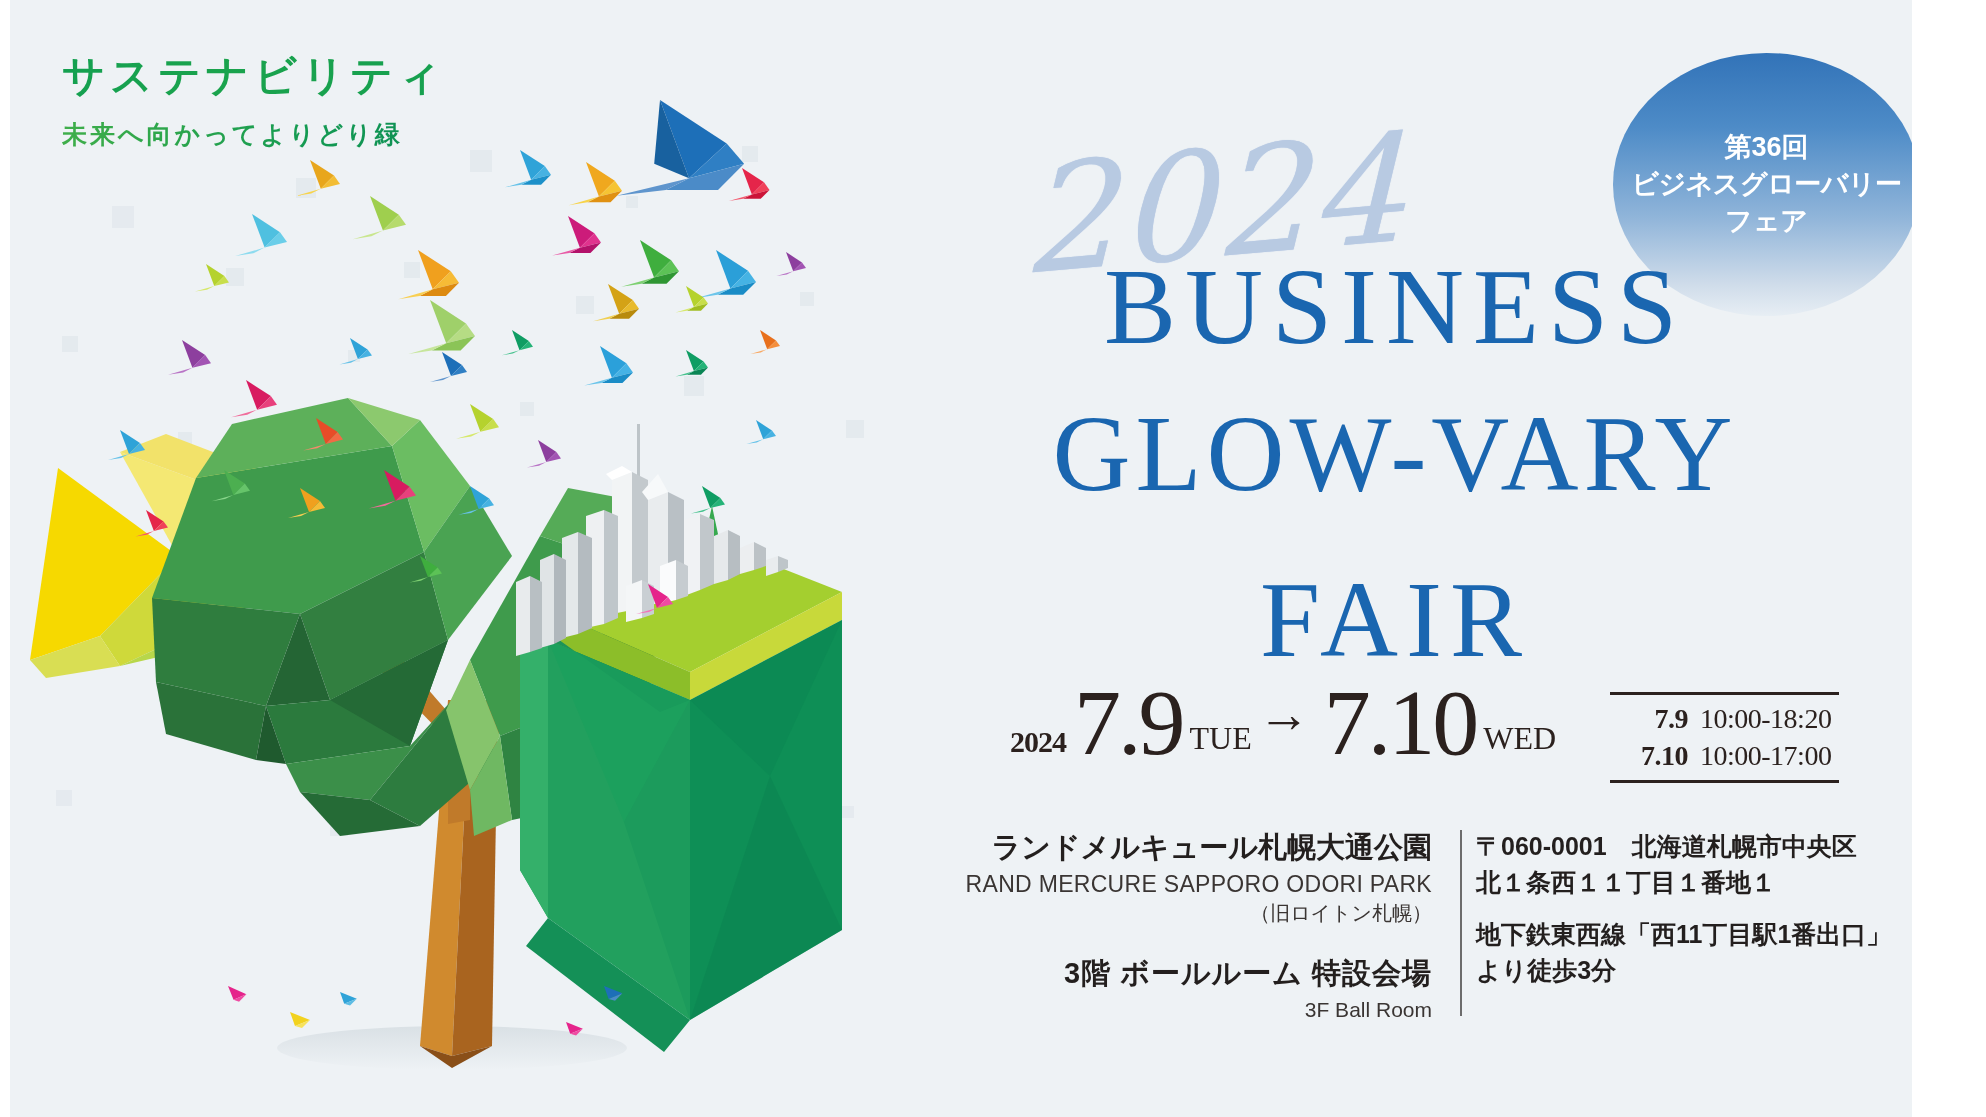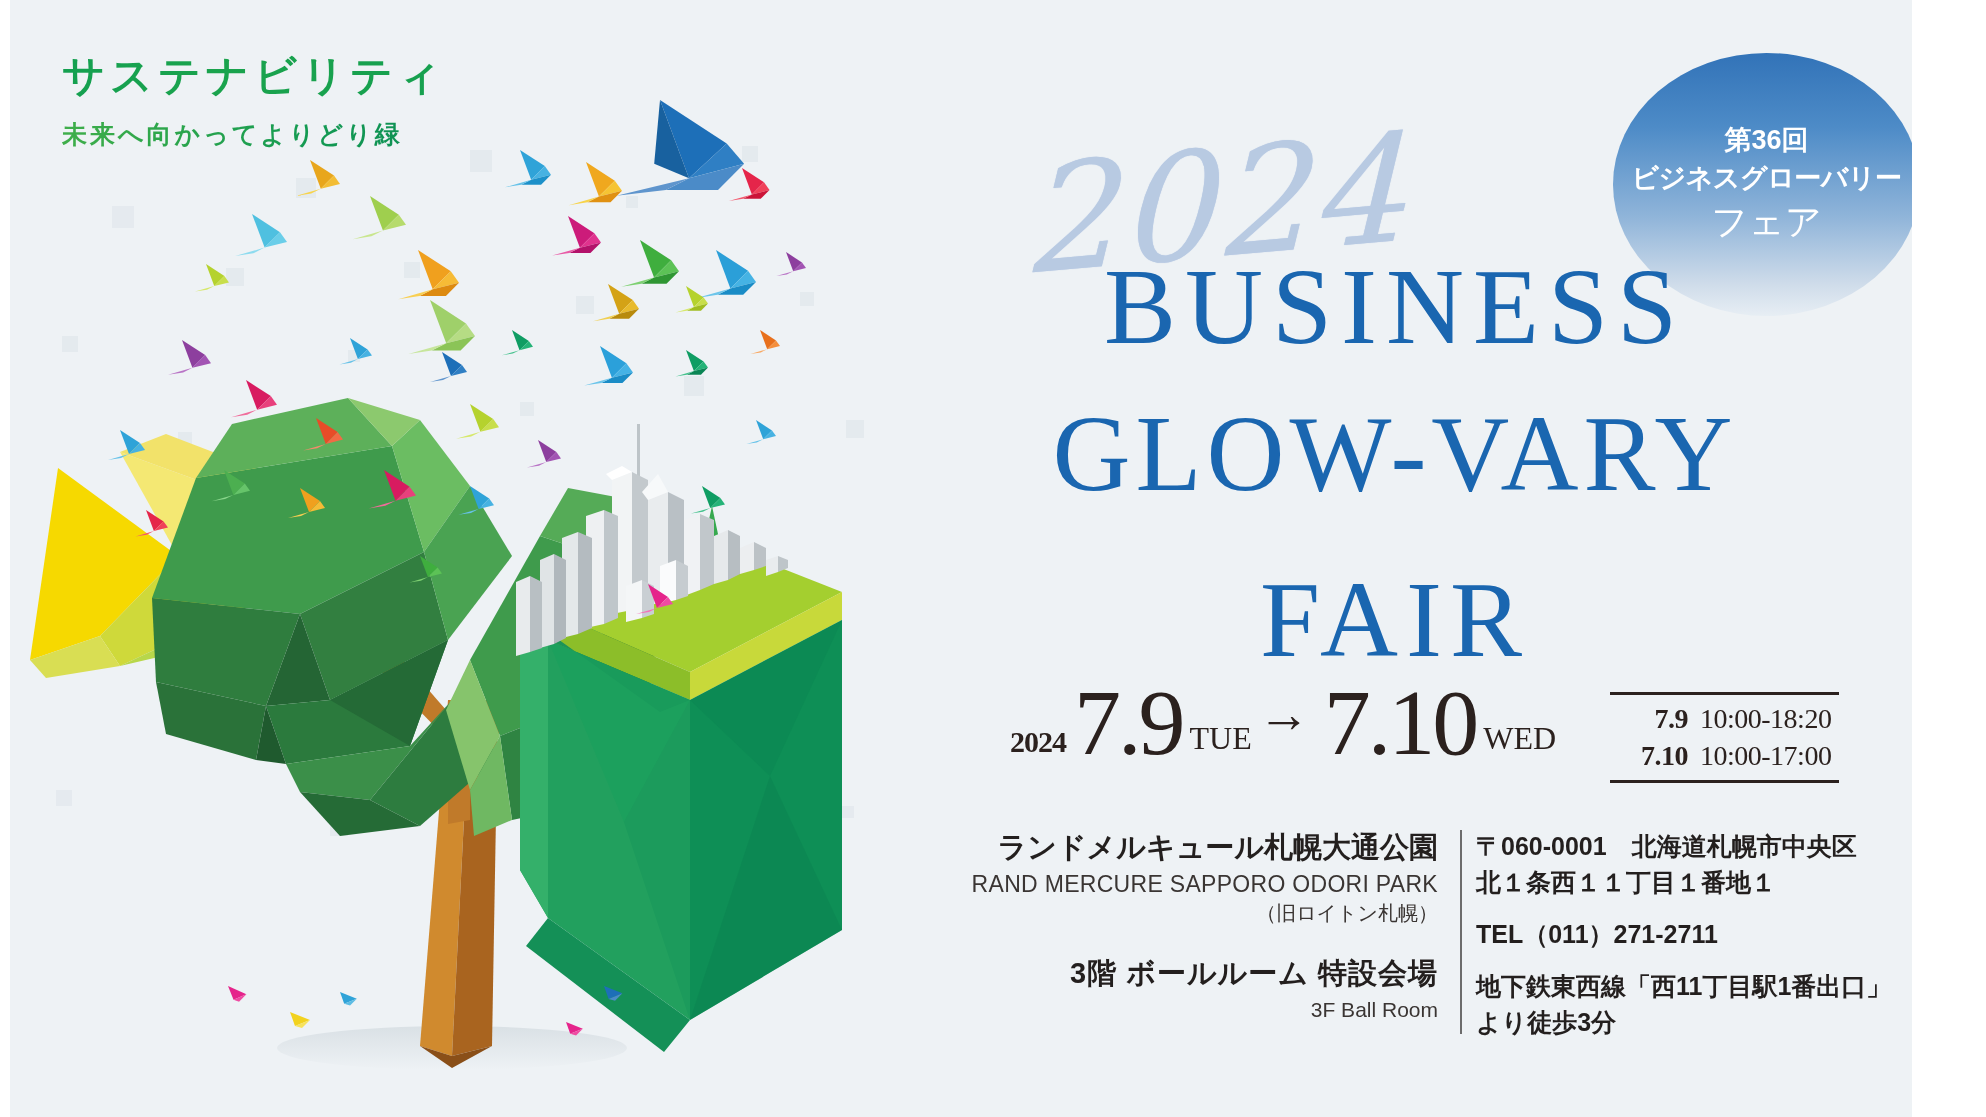--- a/index.html
+++ b/index.html
@@ -46,21 +46,21 @@
     width: 307px; height: 263px; border-radius: 50%;
     background: linear-gradient(180deg,#3273b8 0%, #4d8bc7 28%, #8fb4d9 62%, #cfdcea 88%, #e7eef4 100%);
     z-index: 14;
     display: flex; flex-direction: column;
     align-items: center; justify-content: center;
     text-align: center; color: #ffffff;
     line-height: 1.38;
   }
   #badge .b1 { font-size: 27px; font-weight: 700; letter-spacing: 0px; }
   #badge .b2 { font-size: 27px; font-weight: 700; letter-spacing: -0.5px; }
-  #badge .b3 { font-size: 36px; font-weight: 400; }
+  #badge .b3 { font-size: 27px; font-weight: 700; }
 
   
   #titleblock { position: absolute; left: 1020px; top: 110px; width: 750px; z-index: 18; }
   #script2024 {
     position: absolute; left: 1035px; top: 118px;
     font-family: "DejaVu Serif", serif;
     font-style: italic; font-weight: 400;
     font-size: 148px; letter-spacing: 2px;
     color: #b6c8e2; opacity: .95;
     transform: rotate(-5deg) skewX(-8deg);
@@ -98,21 +98,21 @@
   }
   #timebox .trow { display: flex; align-items: baseline; font-size: 28px; line-height: 1.33; }
   #timebox .tday { font-weight: 700; width: 66px; text-align: right; letter-spacing: -0.5px; }
   #timebox .ttime { margin-left: 12px; letter-spacing: -0.5px; }
 
   
   #venue {
     position: absolute; left: 900px; top: 828px; width: 1020px;
     display: flex; z-index: 20; color: #231f1e;
   }
-  #venue .col-l { width: 560px; text-align: right; padding-right: 22px; overflow: hidden; }
+  #venue .col-l { width: 560px; text-align: right; padding-right: 28px; overflow: hidden; }
   #venue .divider { width: 2px; background: #6c6c6c; margin: 2px 0 6px 0; }
   #venue .col-r { padding-left: 14px; }
   .v-jp    { font-size: 29px; font-weight: 700; letter-spacing: 0px; white-space: nowrap; margin-left: -22px; }
   .v-en    { font-size: 23px; font-weight: 400; letter-spacing: .3px; white-space: nowrap; color: #3a3533; margin-top: 3px; margin-left: -22px;}
   .v-paren { font-size: 20px; font-weight: 400; margin-top: 2px; color: #3a3533; }
   .v-hall  { font-size: 29px; font-weight: 700; margin-top: 27px; letter-spacing: 1px; }
   .v-halle { font-size: 21px; font-weight: 400; margin-top: 4px; color: #3a3533; }
   .a-line  { font-size: 25px; font-weight: 700; line-height: 1.44; white-space: nowrap; }
   .a-gap   { margin-top: 16px; }
 
@@ -554,21 +554,20 @@
       <div class="v-jp">ランドメルキュール札幌大通公園</div>
       <div class="v-en">RAND MERCURE SAPPORO ODORI PARK</div>
       <div class="v-paren">（旧ロイトン札幌）</div>
       <div class="v-hall">3階 ボールルーム 特設会場</div>
       <div class="v-halle">3F Ball Room</div>
     </div>
     <div class="divider"></div>
     <div class="col-r">
       <div class="a-line">〒060-0001　北海道札幌市中央区</div>
       <div class="a-line">北１条西１１丁目１番地１</div>
-      <div class="a-line a-gap">TEL（011）271-2711</div>
       <div class="a-line a-gap">地下鉄東西線「西11丁目駅1番出口」</div>
       <div class="a-line">より徒歩3分</div>
     </div>
   </div>
 
   <div class="gutter left"></div>
   <div class="gutter right"></div>
 </div>
 
 </body></html>

